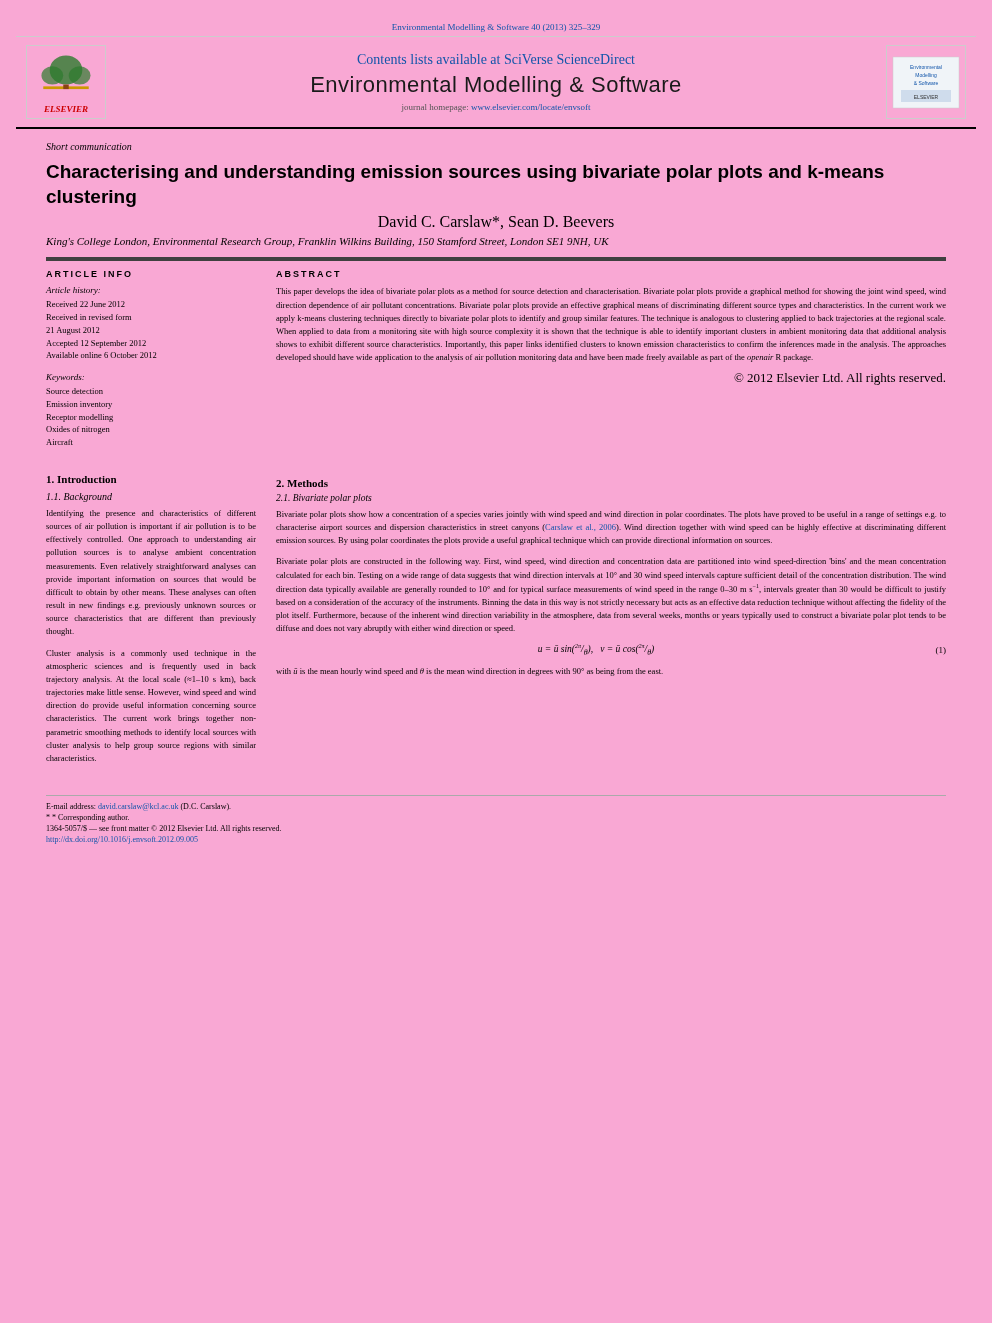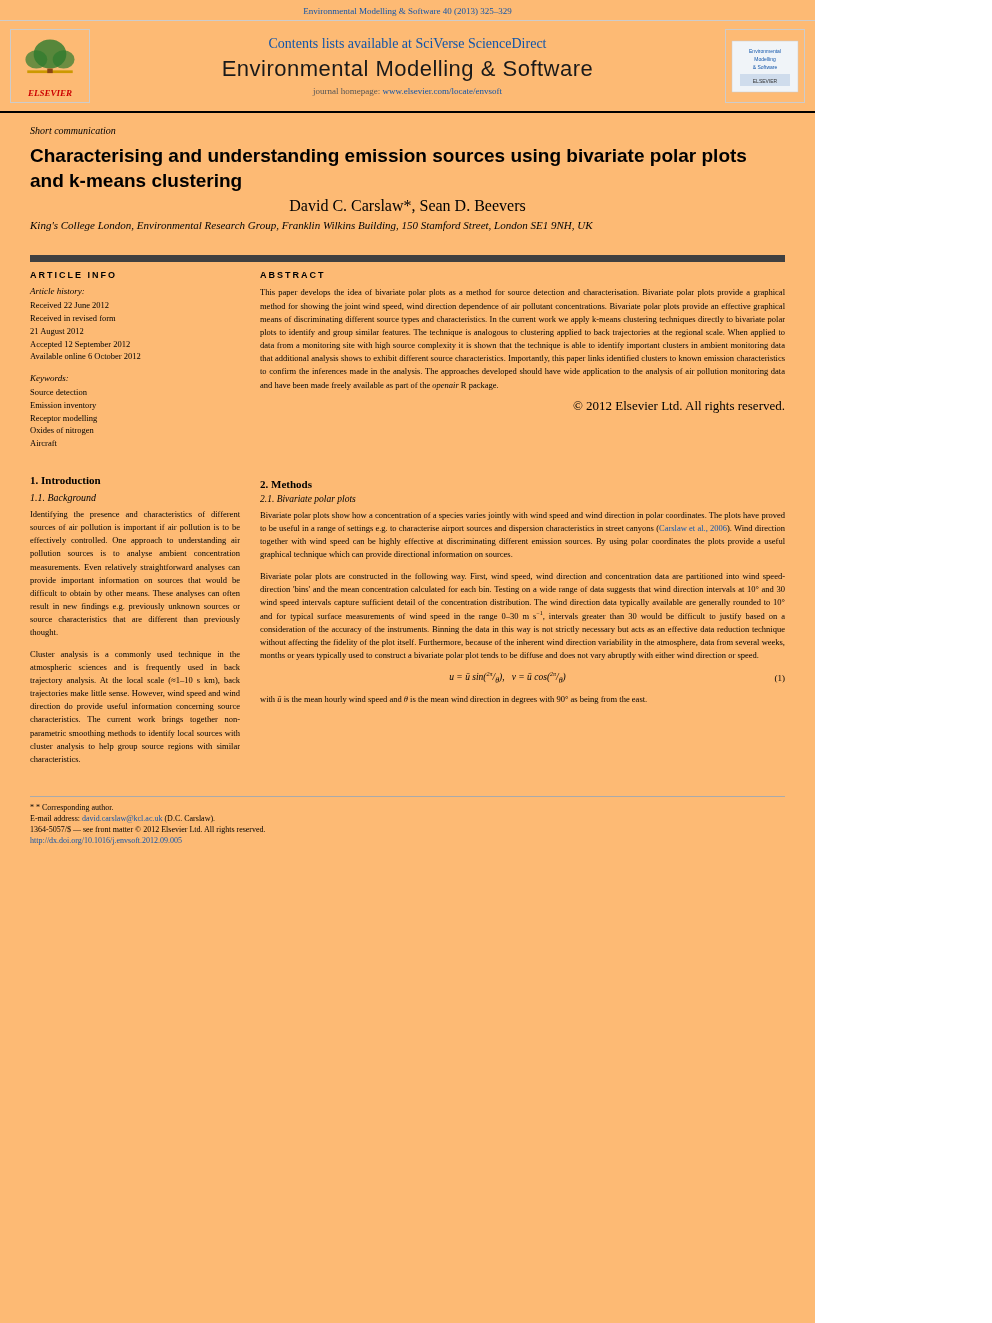--- a/index.html
+++ b/index.html
@@ -6,24 +6,24 @@
     body {
       background: #fff;
       font-family: 'Times New Roman', Times, serif;
       font-size: 10px;
       color: #000;
       width: 992px;
       min-height: 1323px;
     }
 
     .page-wrapper {
-      width: 815px;
+      width: 992px;
       min-height: 1323px;
-      background: #fdba74;
-      padding: 0;
+      background: #f9a8d4;
+      padding: 16px;
     }
 
     
     .top-bar {
       text-align: center;
       padding: 6px 0 4px;
       border-bottom: 1px solid #ccc;
       font-size: 9px;
       color: #1155aa;
     }
@@ -126,22 +126,22 @@
     .affiliation {
       font-size: 11px;
       font-style: italic;
       margin-bottom: 10px;
       color: #000;
     }
 
     .two-col {
       display: flex;
       gap: 20px;
-      margin-top: 24px;
-      border-top: 7px solid #404040;
+      margin-top: 10px;
+      border-top: 4px solid #404040;
       padding-top: 8px;
     }
 
     .left-col {
       width: 210px;
       flex-shrink: 0;
     }
 
     .right-col {
       flex: 1;
@@ -419,24 +419,24 @@
         <div class="body-text">
           with <em>ū</em> is the mean hourly wind speed and <em>θ</em> is the mean wind direction in degrees with 90° as being from the east.
         </div>
       </div>
     </div>
 
   </div>
 
   <div class="page-footer">
     <div class="footnote">
+      <span>E-mail address: </span><span style="color:#1155aa;">david.carslaw@kcl.ac.uk</span><span> (D.C. Carslaw).</span>
+    </div>
+    <div class="footnote">
       <span>* </span><span>* Corresponding author.</span>
-    </div>
-    <div class="footnote">
-      <span>E-mail address: </span><span style="color:#1155aa;">david.carslaw@kcl.ac.uk</span><span> (D.C. Carslaw).</span>
     </div>
     <div class="footnote">
       <span>1364-5057/$ — see front matter © 2012 Elsevier Ltd. All rights reserved.</span>
     </div>
     <div class="footer-links">
       <span style="color:#1155aa;cursor:pointer;">http://dx.doi.org/10.1016/j.envsoft.2012.09.005</span>
     </div>
   </div>
 
 </div>

